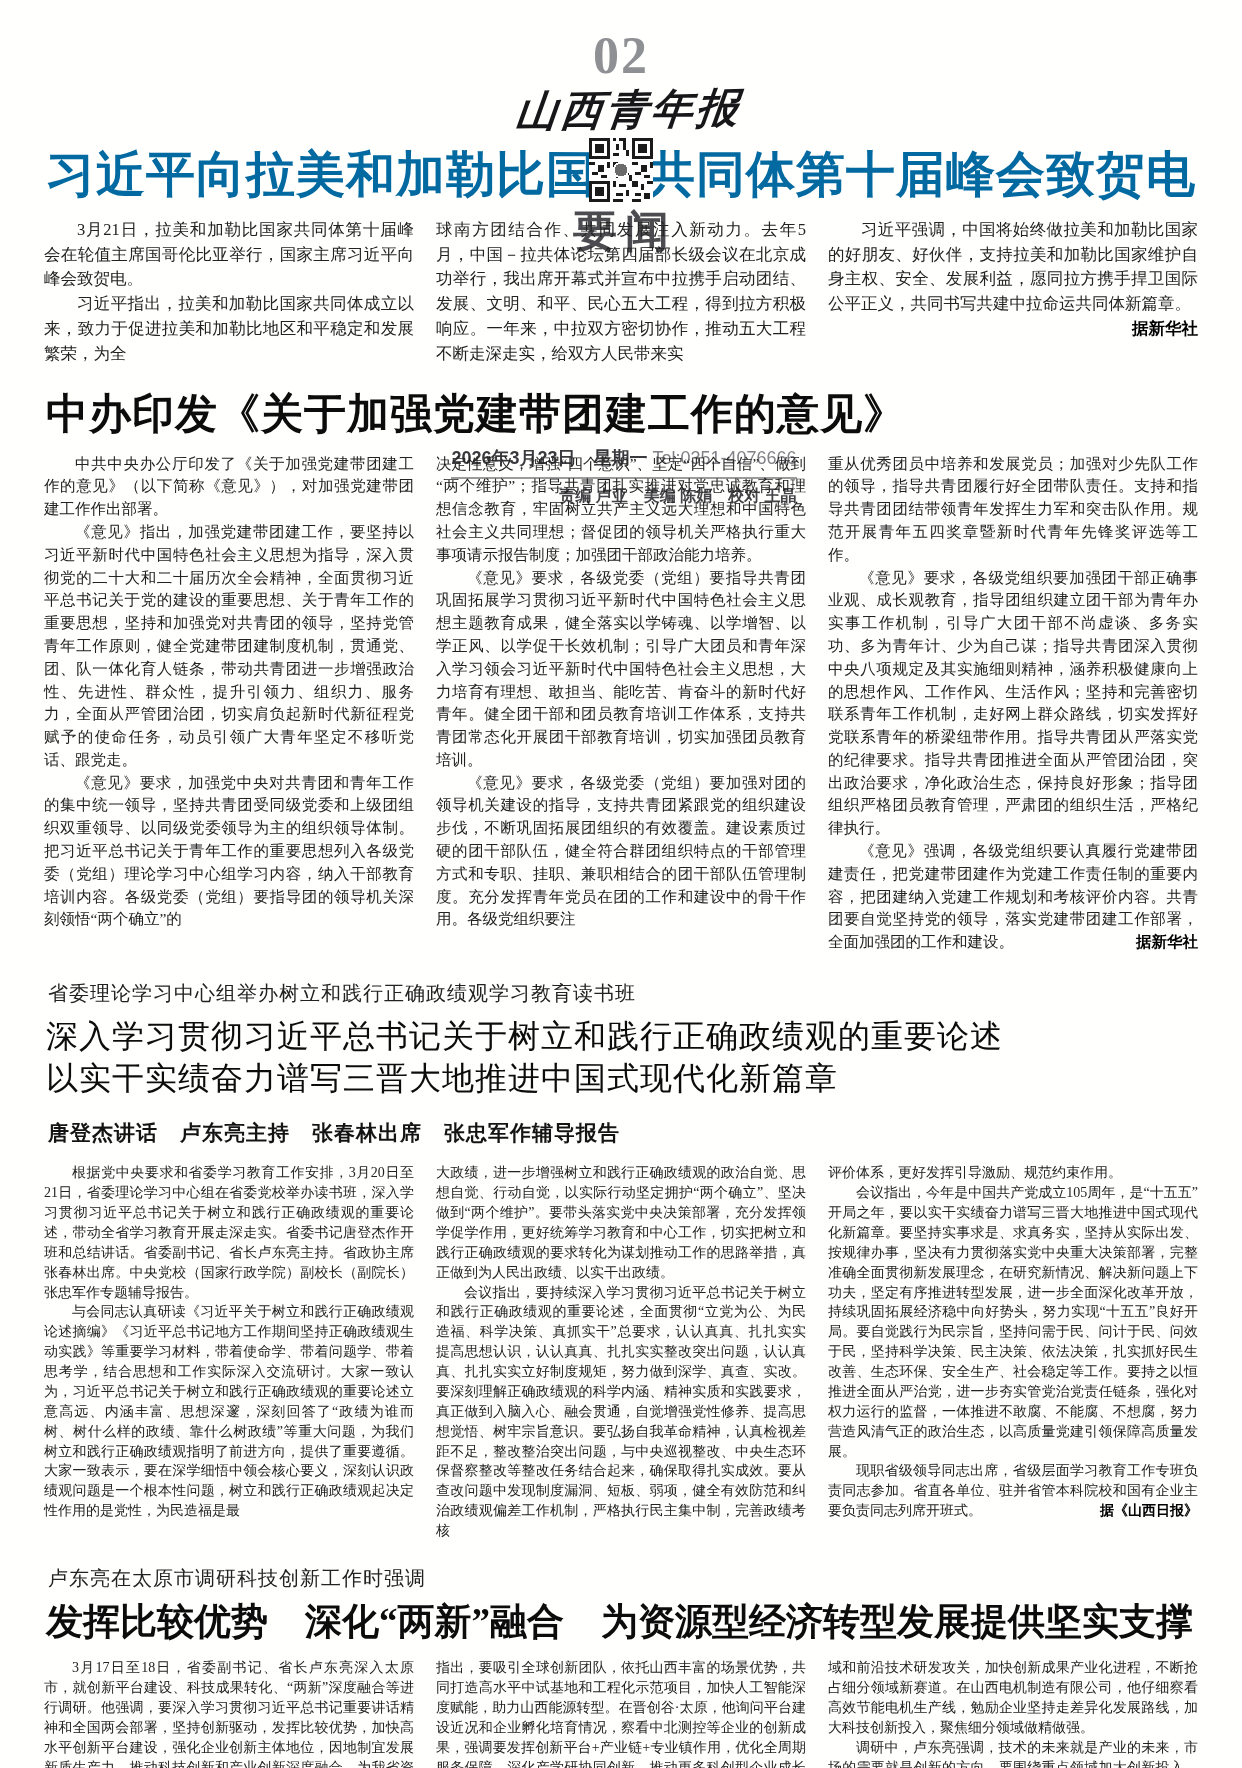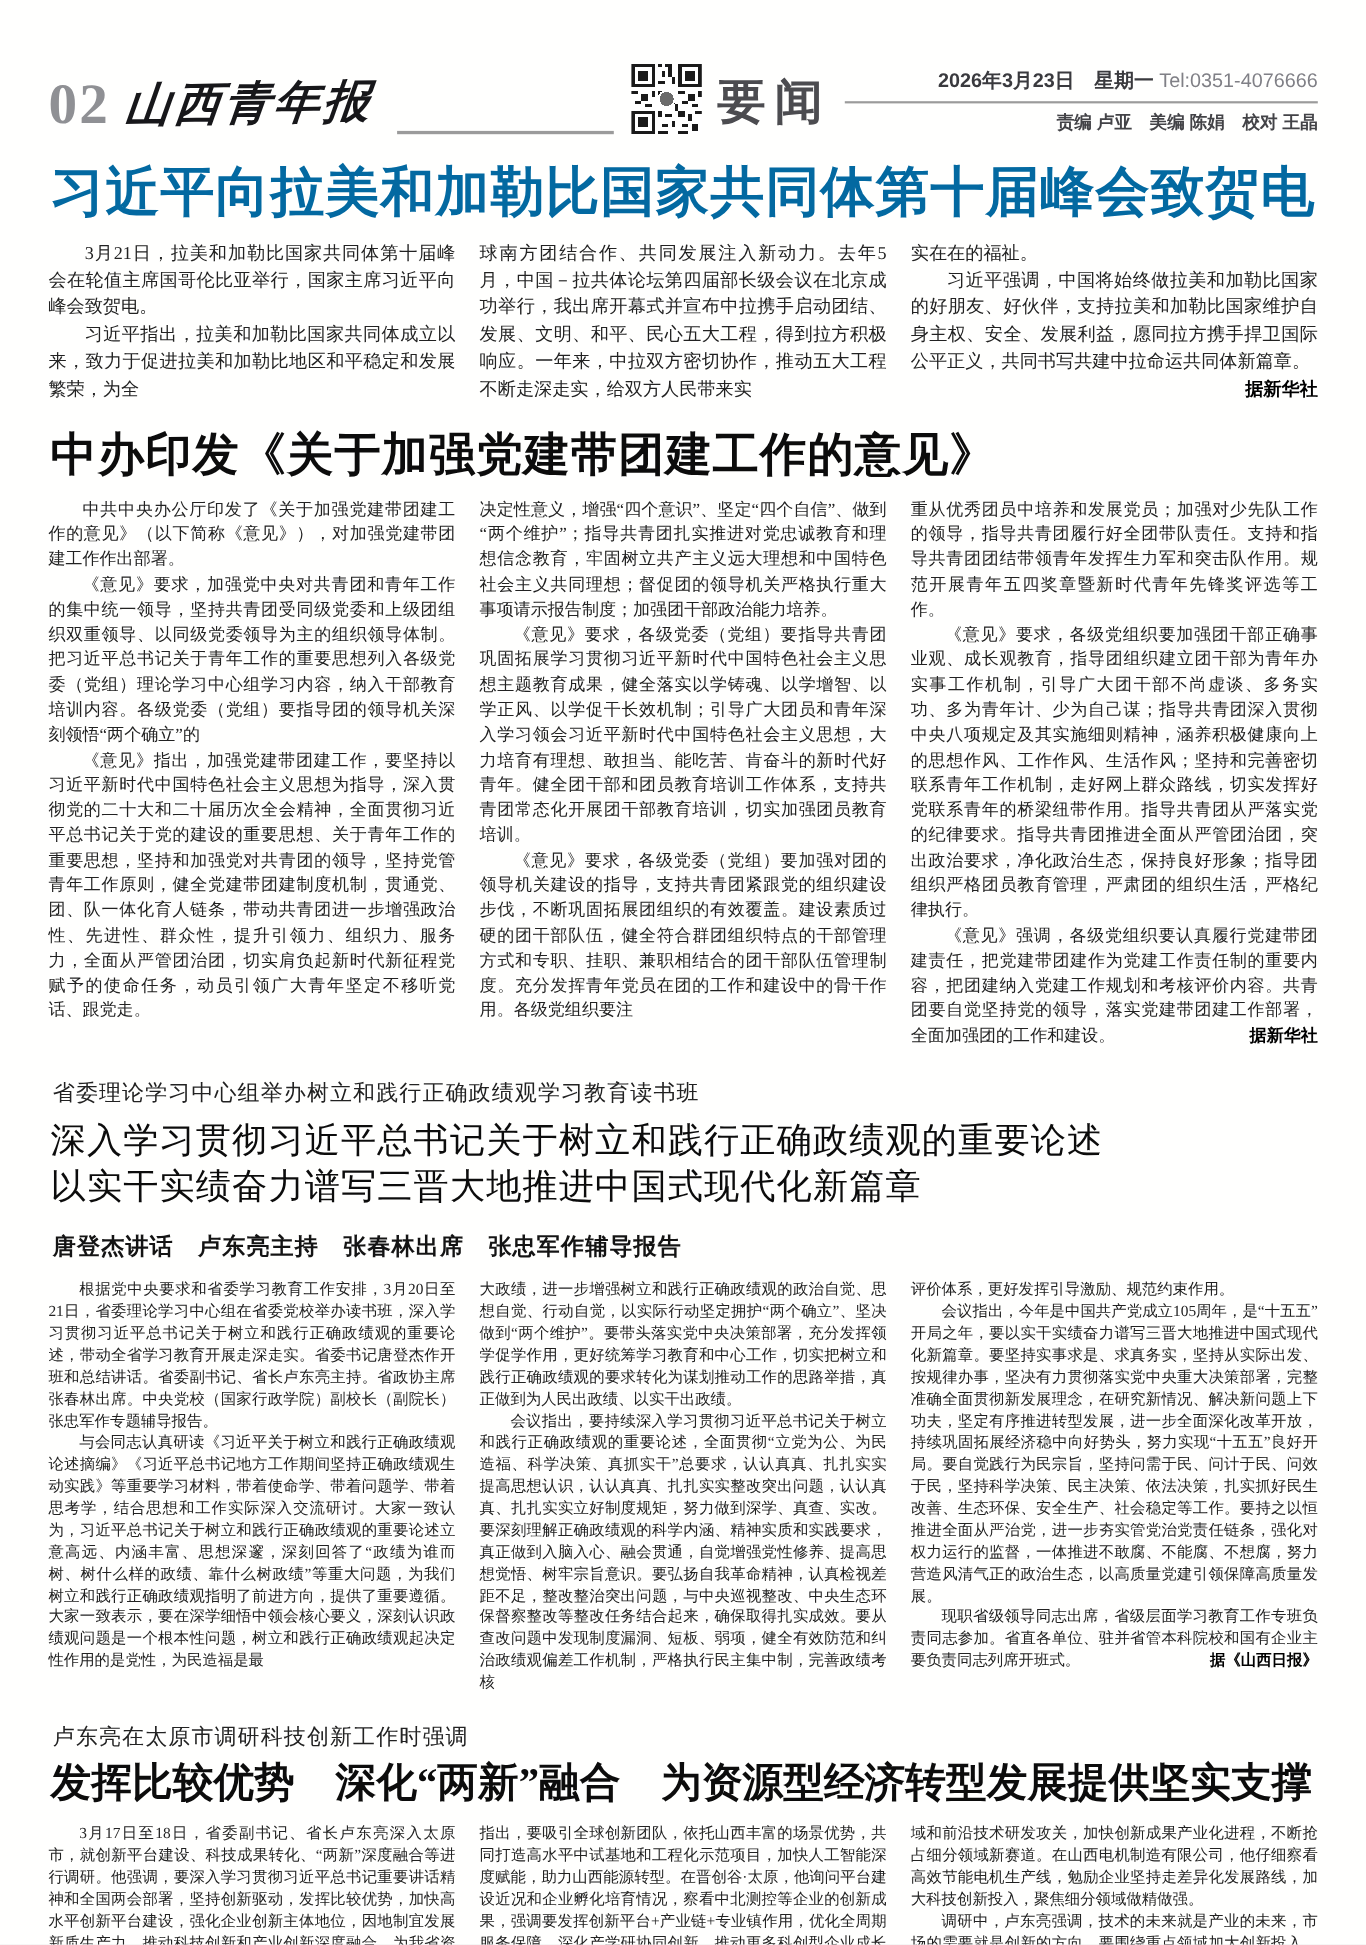--- a/index.html
+++ b/index.html
@@ -3,21 +3,21 @@
 <meta charset="utf-8">
 <style>
   html,body{margin:0;padding:0;background:#e8e8e8;}
   .page{
     width:1242px;height:1768px;background:#fffffe;margin:0 auto;
     box-sizing:border-box;padding:30px 44px 0 44px;overflow:hidden;
     font-family:"Liberation Serif","DejaVu Serif",serif;color:#1d1d1d;
     position:relative;
   }
   
-  .hdr{display:flex;align-items:flex-end;height:92px;}
+  .hdr{display:flex;align-items:center;height:92px;flex-direction:column;}
   .pagenum{font-size:52px;font-weight:900;color:#8f9094;font-family:"Liberation Serif",serif;letter-spacing:2px;line-height:1;}
   .masthead{font-size:42px;font-weight:900;font-style:italic;letter-spacing:3px;margin-left:14px;
     transform:skewX(-7deg) rotate(-1deg);color:#17171a;white-space:nowrap;}
   .hrule{flex:1;height:3px;background:#9b9b9b;margin:0 16px 0 22px;}
   .qr{width:64px;height:64px;flex:0 0 aupx;position:relative;}
   .section-label{font-size:44px;font-weight:900;color:#4c4c50;letter-spacing:8px;margin:0 6px 0 14px;white-space:nowrap;font-family:"Liberation Serif",serif;}
   .hdr-right{display:flex;flex-direction:column;justify-content:center;flex:0 0 430px;margin-left:6px;
     font-family:"Liberation Sans","DejaVu Sans",sans-serif;}
   .hdr-right .row1{font-size:18px;font-weight:700;color:#3a3a3e;text-align:right;white-space:nowrap;}
   .hdr-right .row1 .tel{color:#808086;font-weight:400;margin-left:0;}
@@ -121,33 +121,32 @@
     <h1 class="h-a1">习近平向拉美和加勒比国家共同体第十届峰会致贺电</h1>
     <div class="cols">
         <div class="col">
           <p class="ind">3月21日，拉美和加勒比国家共同体第十届峰会在轮值主席国哥伦比亚举行，国家主席习近平向峰会致贺电。</p>
           <p class="ind">习近平指出，拉美和加勒比国家共同体成立以来，致力于促进拉美和加勒比地区和平稳定和发展繁荣，为全</p>
         </div>
         <div class="col">
           <p class="noind">球南方团结合作、共同发展注入新动力。去年5月，中国－拉共体论坛第四届部长级会议在北京成功举行，我出席开幕式并宣布中拉携手启动团结、发展、文明、和平、民心五大工程，得到拉方积极响应。一年来，中拉双方密切协作，推动五大工程不断走深走实，给双方人民带来实</p>
         </div>
         <div class="col">
-          <p class="noind">实在在的福祉。</p>
           <p class="ind">习近平强调，中国将始终做拉美和加勒比国家的好朋友、好伙伴，支持拉美和加勒比国家维护自身主权、安全、发展利益，愿同拉方携手捍卫国际公平正义，共同书写共建中拉命运共同体新篇章。<span class="src">据新华社</span></p>
         </div>
       </div>
   </section>
 
   <section class="a2">
     <h2 class="h-a2">中办印发《关于加强党建带团建工作的意见》</h2>
     <div class="cols">
         <div class="col">
           <p class="ind">中共中央办公厅印发了《关于加强党建带团建工作的意见》（以下简称《意见》），对加强党建带团建工作作出部署。</p>
+          <p class="ind">《意见》指出，加强党建带团建工作，要坚持以习近平新时代中国特色社会主义思想为指导，深入贯彻党的二十大和二十届历次全会精神，全面贯彻习近平总书记关于党的建设的重要思想、关于青年工作的重要思想，坚持和加强党对共青团的领导，坚持党管青年工作原则，健全党建带团建制度机制，贯通党、团、队一体化育人链条，带动共青团进一步增强政治性、先进性、群众性，提升引领力、组织力、服务力，全面从严管团治团，切实肩负起新时代新征程党赋予的使命任务，动员引领广大青年坚定不移听党话、跟党走。</p>
           <p class="ind">《意见》要求，加强党中央对共青团和青年工作的集中统一领导，坚持共青团受同级党委和上级团组织双重领导、以同级党委领导为主的组织领导体制。把习近平总书记关于青年工作的重要思想列入各级党委（党组）理论学习中心组学习内容，纳入干部教育培训内容。各级党委（党组）要指导团的领导机关深刻领悟“两个确立”的</p>
-          <p class="ind">《意见》指出，加强党建带团建工作，要坚持以习近平新时代中国特色社会主义思想为指导，深入贯彻党的二十大和二十届历次全会精神，全面贯彻习近平总书记关于党的建设的重要思想、关于青年工作的重要思想，坚持和加强党对共青团的领导，坚持党管青年工作原则，健全党建带团建制度机制，贯通党、团、队一体化育人链条，带动共青团进一步增强政治性、先进性、群众性，提升引领力、组织力、服务力，全面从严管团治团，切实肩负起新时代新征程党赋予的使命任务，动员引领广大青年坚定不移听党话、跟党走。</p>
         </div>
         <div class="col">
           <p class="noind">决定性意义，增强“四个意识”、坚定“四个自信”、做到“两个维护”；指导共青团扎实推进对党忠诚教育和理想信念教育，牢固树立共产主义远大理想和中国特色社会主义共同理想；督促团的领导机关严格执行重大事项请示报告制度；加强团干部政治能力培养。</p>
           <p class="ind">《意见》要求，各级党委（党组）要指导共青团巩固拓展学习贯彻习近平新时代中国特色社会主义思想主题教育成果，健全落实以学铸魂、以学增智、以学正风、以学促干长效机制；引导广大团员和青年深入学习领会习近平新时代中国特色社会主义思想，大力培育有理想、敢担当、能吃苦、肯奋斗的新时代好青年。健全团干部和团员教育培训工作体系，支持共青团常态化开展团干部教育培训，切实加强团员教育培训。</p>
           <p class="ind">《意见》要求，各级党委（党组）要加强对团的领导机关建设的指导，支持共青团紧跟党的组织建设步伐，不断巩固拓展团组织的有效覆盖。建设素质过硬的团干部队伍，健全符合群团组织特点的干部管理方式和专职、挂职、兼职相结合的团干部队伍管理制度。充分发挥青年党员在团的工作和建设中的骨干作用。各级党组织要注</p>
         </div>
         <div class="col">
           <p class="noind">重从优秀团员中培养和发展党员；加强对少先队工作的领导，指导共青团履行好全团带队责任。支持和指导共青团团结带领青年发挥生力军和突击队作用。规范开展青年五四奖章暨新时代青年先锋奖评选等工作。</p>
           <p class="ind">《意见》要求，各级党组织要加强团干部正确事业观、成长观教育，指导团组织建立团干部为青年办实事工作机制，引导广大团干部不尚虚谈、多务实功、多为青年计、少为自己谋；指导共青团深入贯彻中央八项规定及其实施细则精神，涵养积极健康向上的思想作风、工作作风、生活作风；坚持和完善密切联系青年工作机制，走好网上群众路线，切实发挥好党联系青年的桥梁纽带作用。指导共青团从严落实党的纪律要求。指导共青团推进全面从严管团治团，突出政治要求，净化政治生态，保持良好形象；指导团组织严格团员教育管理，严肃团的组织生活，严格纪律执行。</p>
           <p class="ind">《意见》强调，各级党组织要认真履行党建带团建责任，把党建带团建作为党建工作责任制的重要内容，把团建纳入党建工作规划和考核评价内容。共青团要自觉坚持党的领导，落实党建带团建工作部署，全面加强团的工作和建设。<span class="src">据新华社</span></p>

